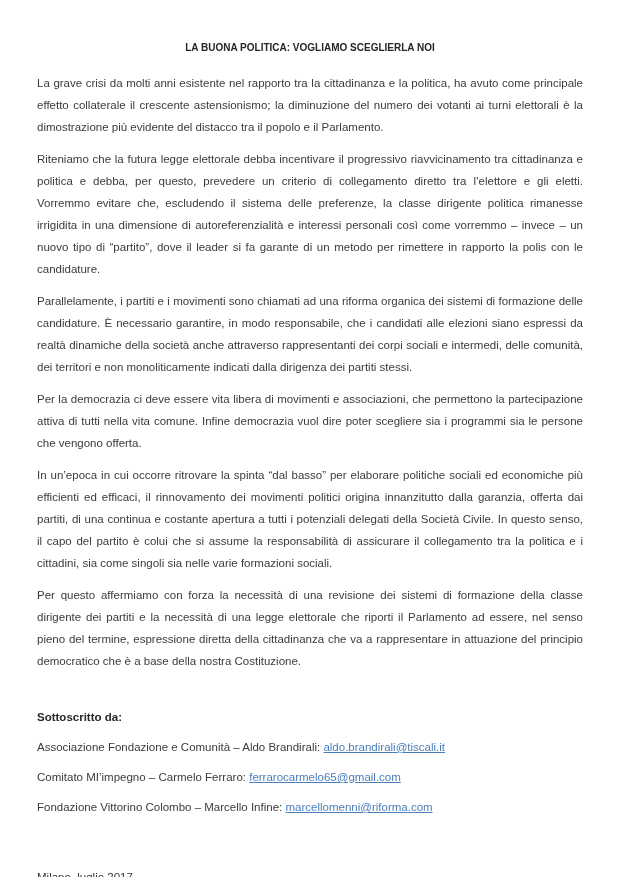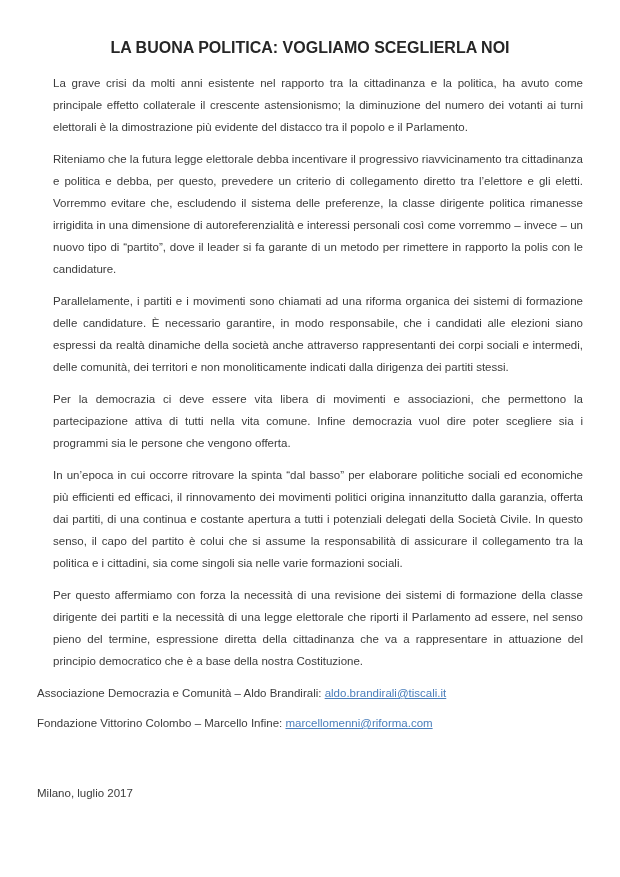--- a/index.html
+++ b/index.html
@@ -12,30 +12,30 @@
     min-height: 877px;
     box-sizing: border-box;
     background: #ffffff;
     padding: 30px 37px 40px 37px;
     font-family: "Liberation Sans", "DejaVu Sans", sans-serif;
     color: #3b3b3b;
     font-size: 11.5px;
     line-height: 22px;
   }
   .doc-title {
-    font-size: 16px;
+    font-size: 10px;
     font-weight: bold;
     text-align: center;
     color: #262626;
     margin: 8px 0 14px 0;
     line-height: 20px;
   }
   p.body-par {
     text-align: justify;
-    margin: 0 0 10px 16px;
+    margin: 0 0 10px 0;
   }
   p.sign-heading {
     font-weight: bold;
     color: #262626;
     margin: 34px 0 8px 0;
   }
   p.sign-line {
     margin: 0 0 8px 0;
   }
   a.email-link {
@@ -54,21 +54,23 @@
 
   <h1 class="doc-title">LA BUONA POLITICA: VOGLIAMO SCEGLIERLA NOI</h1>
 
   <p class="body-par">La grave crisi da molti anni esistente nel rapporto tra la cittadinanza e la politica, ha avuto come principale effetto collaterale il crescente astensionismo; la diminuzione del numero dei votanti ai turni elettorali è la dimostrazione più evidente del distacco tra il popolo e il Parlamento.</p>
   <p class="body-par">Riteniamo che la futura legge elettorale debba incentivare il progressivo riavvicinamento tra cittadinanza e politica e debba, per questo, prevedere un criterio di collegamento diretto tra l’elettore e gli eletti. Vorremmo evitare che, escludendo il sistema delle preferenze, la classe dirigente politica rimanesse irrigidita in una dimensione di autoreferenzialità e interessi personali così come vorremmo – invece – un nuovo tipo di “partito”, dove il leader si fa garante di un metodo per rimettere in rapporto la polis con le candidature.</p>
   <p class="body-par">Parallelamente, i partiti e i movimenti sono chiamati ad una riforma organica dei sistemi di formazione delle candidature. È necessario garantire, in modo responsabile, che i candidati alle elezioni siano espressi da realtà dinamiche della società anche attraverso rappresentanti dei corpi sociali e intermedi, delle comunità, dei territori e non monoliticamente indicati dalla dirigenza dei partiti stessi.</p>
   <p class="body-par">Per la democrazia ci deve essere vita libera di movimenti e associazioni, che permettono la partecipazione attiva di tutti nella vita comune. Infine democrazia vuol dire poter scegliere sia i programmi sia le persone che vengono offerta.</p>
   <p class="body-par">In un’epoca in cui occorre ritrovare la spinta “dal basso” per elaborare politiche sociali ed economiche più efficienti ed efficaci, il rinnovamento dei movimenti politici origina innanzitutto dalla garanzia, offerta dai partiti, di una continua e costante apertura a tutti i potenziali delegati della Società Civile. In questo senso, il capo del partito è colui che si assume la responsabilità di assicurare il collegamento tra la politica e i cittadini, sia come singoli sia nelle varie formazioni sociali.</p>
   <p class="body-par">Per questo affermiamo con forza la necessità di una revisione dei sistemi di formazione della classe dirigente dei partiti e la necessità di una legge elettorale che riporti il Parlamento ad essere, nel senso pieno del termine, espressione diretta della cittadinanza che va a rappresentare in attuazione del principio democratico che è a base della nostra Costituzione.</p>
 
+  <p class="sign-heading">Sottoscritto da:</p>
 
-  <p class="sign-line"><span>Associazione Democrazia e Comunità – Aldo Brandirali: </span><a class="email-link" href="#">aldo.brandirali@tiscali.it</a></p>
+  <p class="sign-line"><span>Associazione Fondazione e Comunità – Aldo Brandirali: </span><a class="email-link" href="#">aldo.brandirali@tiscali.it</a></p>
 
+  <p class="sign-line"><span>Comitato MI’impegno  – Carmelo Ferraro: </span><a class="email-link" href="#">ferrarocarmelo65@gmail.com</a></p>
 
   <p class="sign-line"><span>Fondazione Vittorino Colombo – Marcello Infine: </span><a class="email-link" href="#">marcellomenni@riforma.com</a></p>
 
   <p class="date-line">Milano, luglio 2017</p>
 
 </div>
 
 </body></html>

